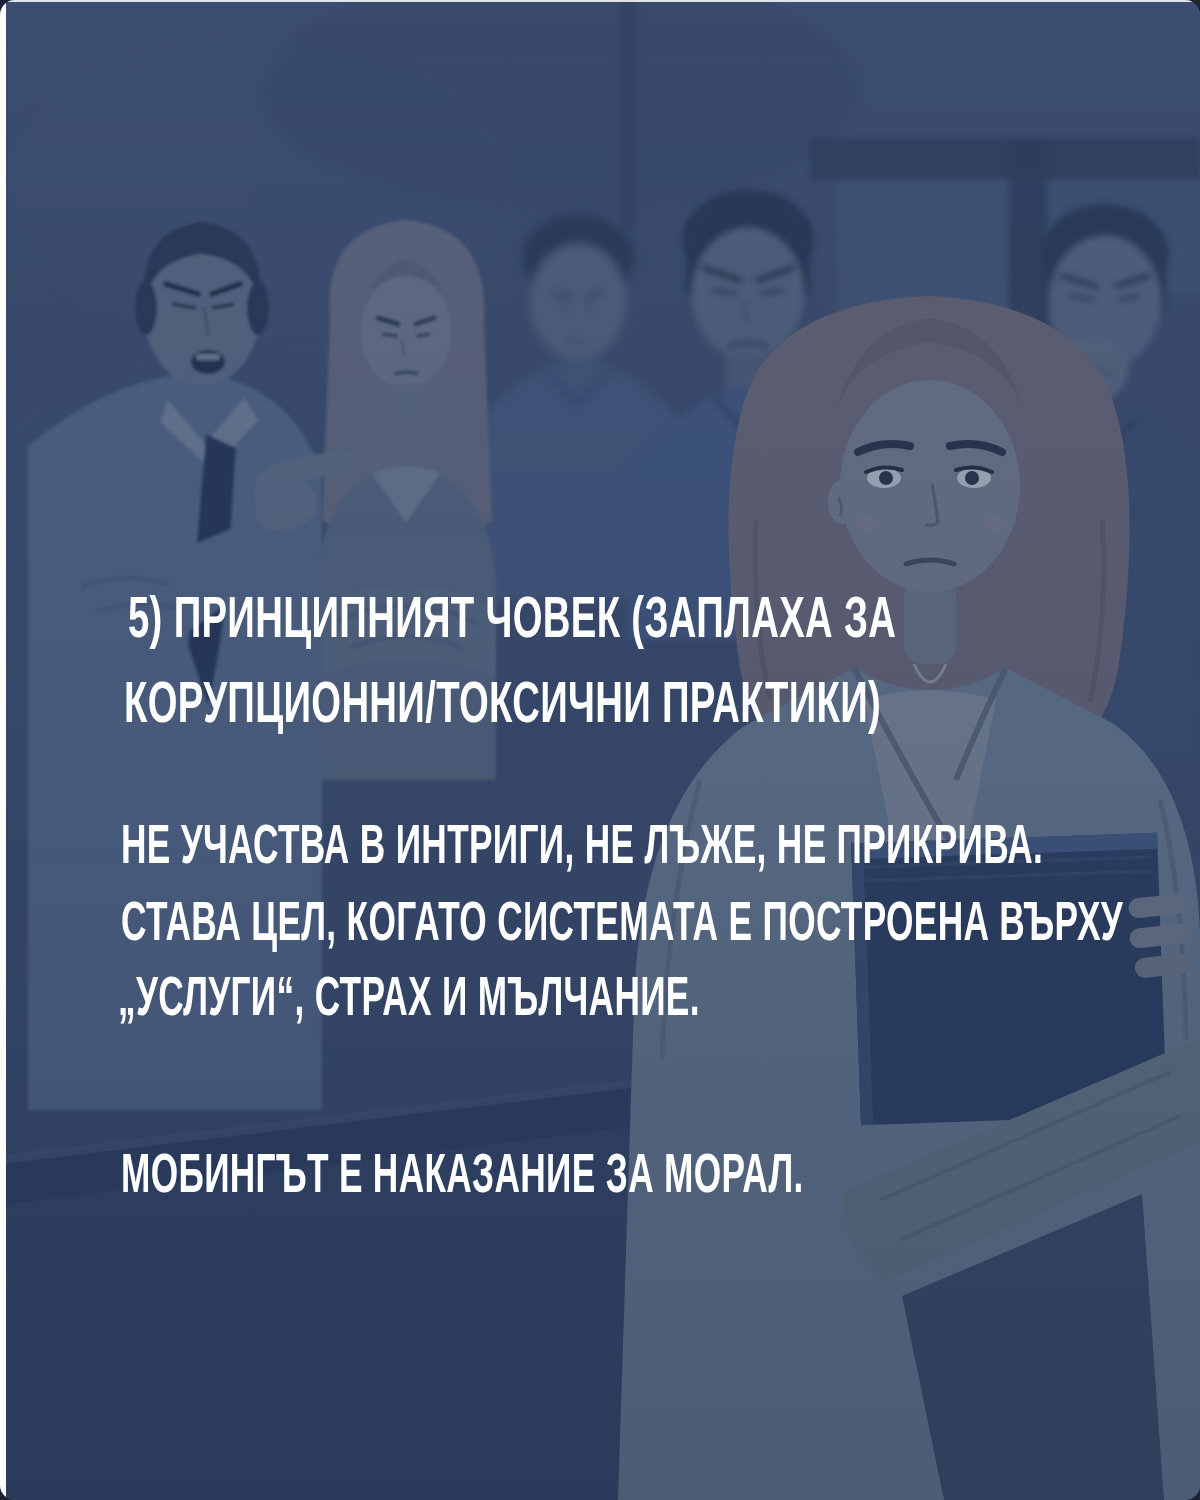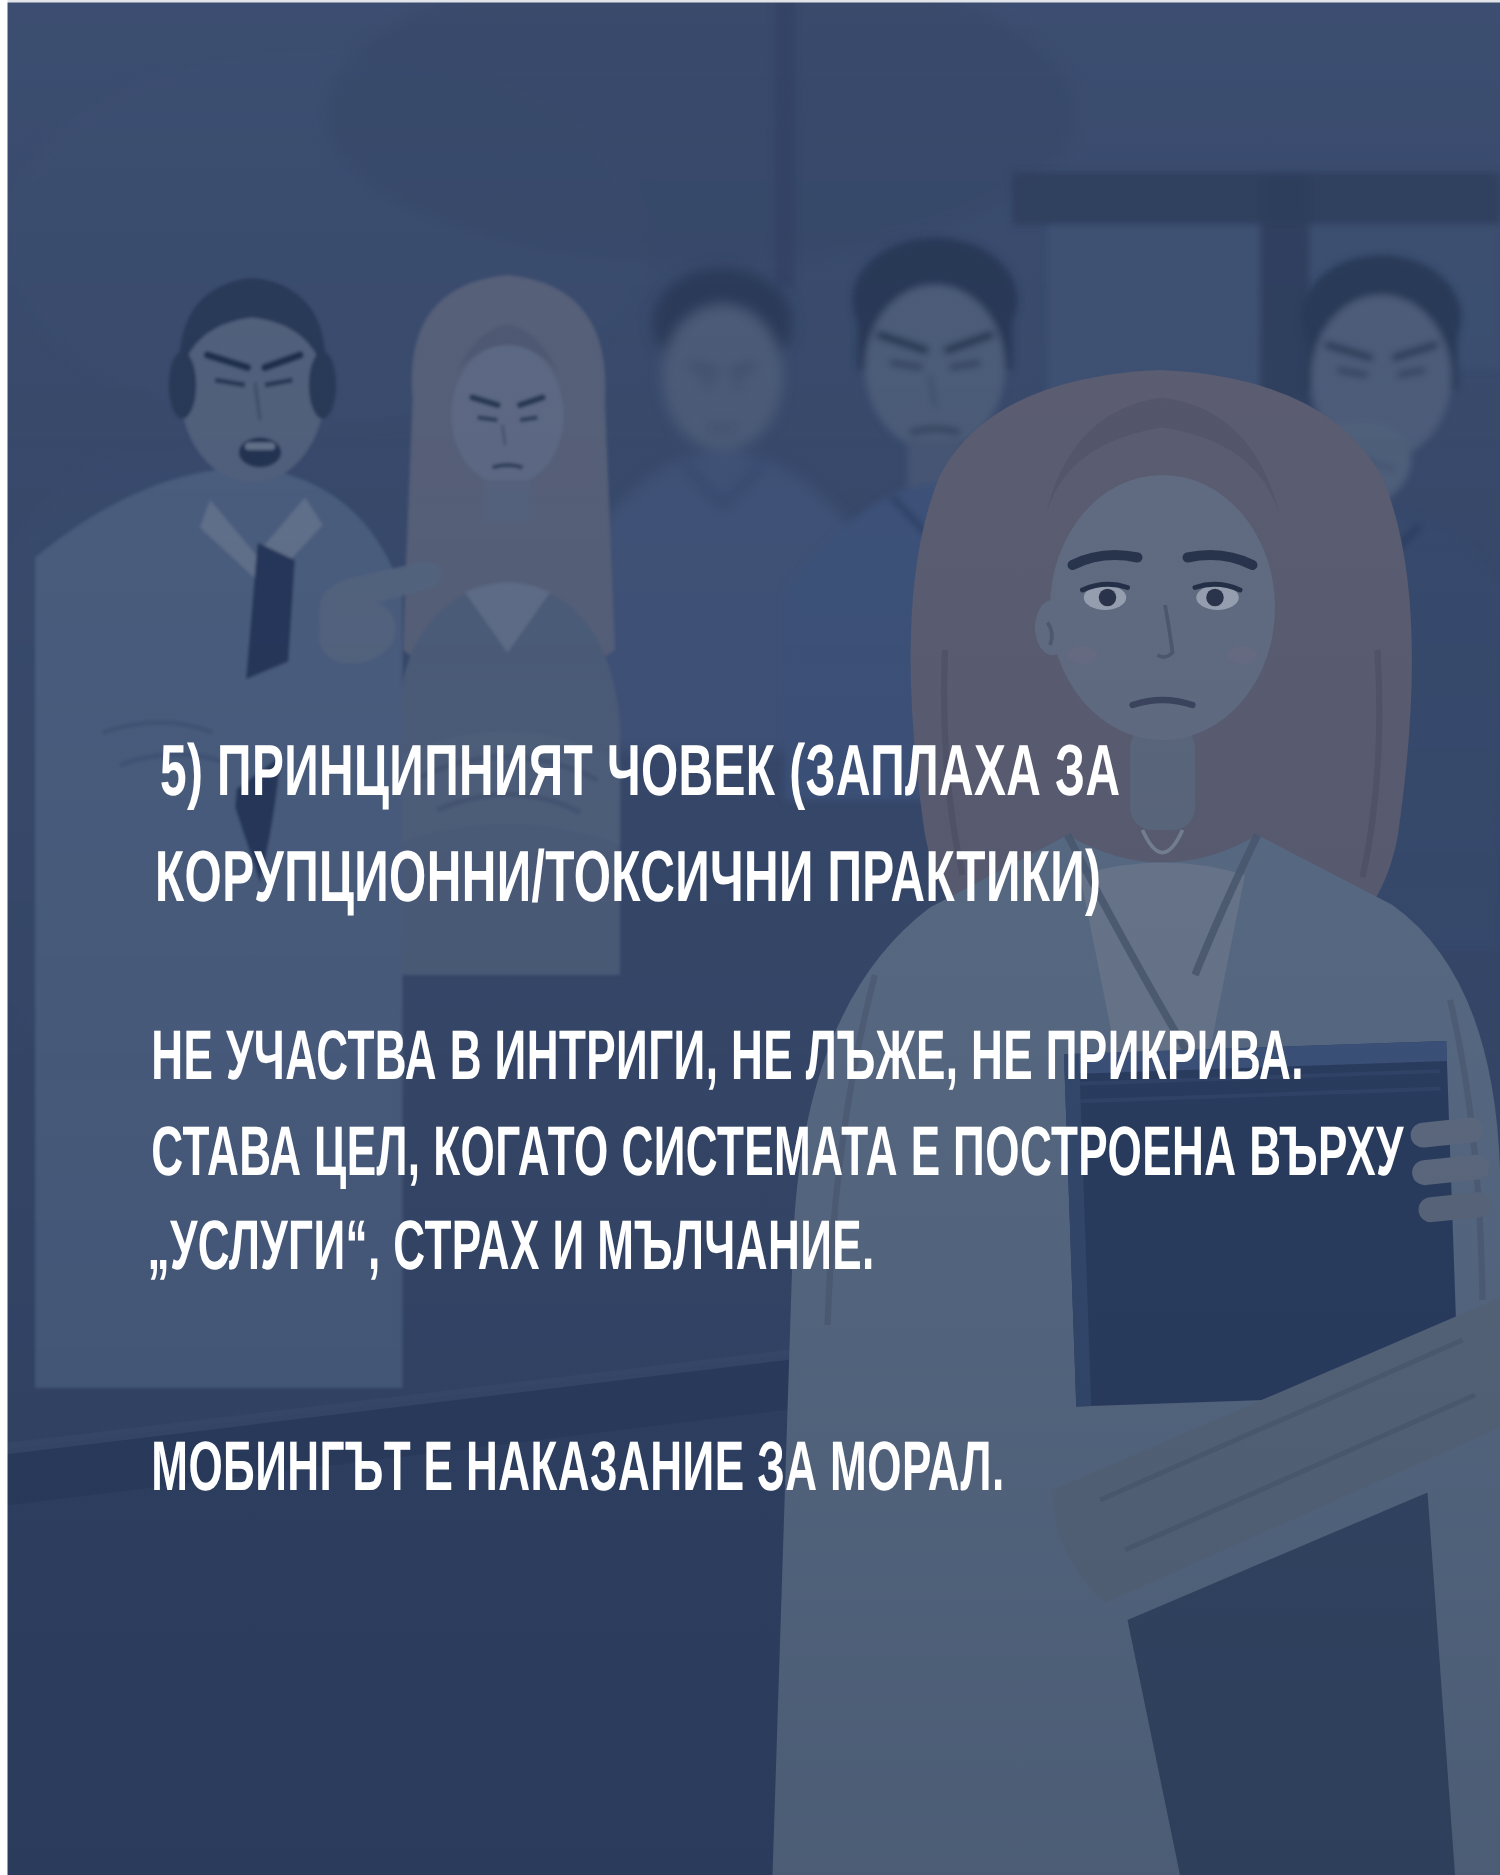--- a/index.html
+++ b/index.html
@@ -1,18 +1,18 @@
 <!DOCTYPE html>
 <html><head>
 <meta charset="utf-8">
 <style>
   html,body{margin:0;padding:0;background:#1b2335;}
   .canvas{
     position:relative;width:1200px;height:1500px;overflow:hidden;
-    background:#3d4f70;font-family:"Liberation Sans","DejaVu Sans",sans-serif;
+    background:#3d4f70;font-family:"Liberation Sans","DejaVu Sans",sans-serif;border-radius:15px;
   }
   .illustration{position:absolute;inset:0;}
   .overlay{
     position:absolute;inset:0;
     background:linear-gradient(180deg, rgba(38,54,88,0.30) 0%, rgba(36,51,84,0.38) 55%, rgba(30,44,74,0.46) 100%);
     pointer-events:none;
   }
   .edge-left{position:absolute;left:0;top:0;width:6px;height:100%;background:#ffffff;}
   .edge-top{position:absolute;left:0;top:0;width:100%;height:2px;background:rgba(255,255,255,0.85);}
   .txt{

